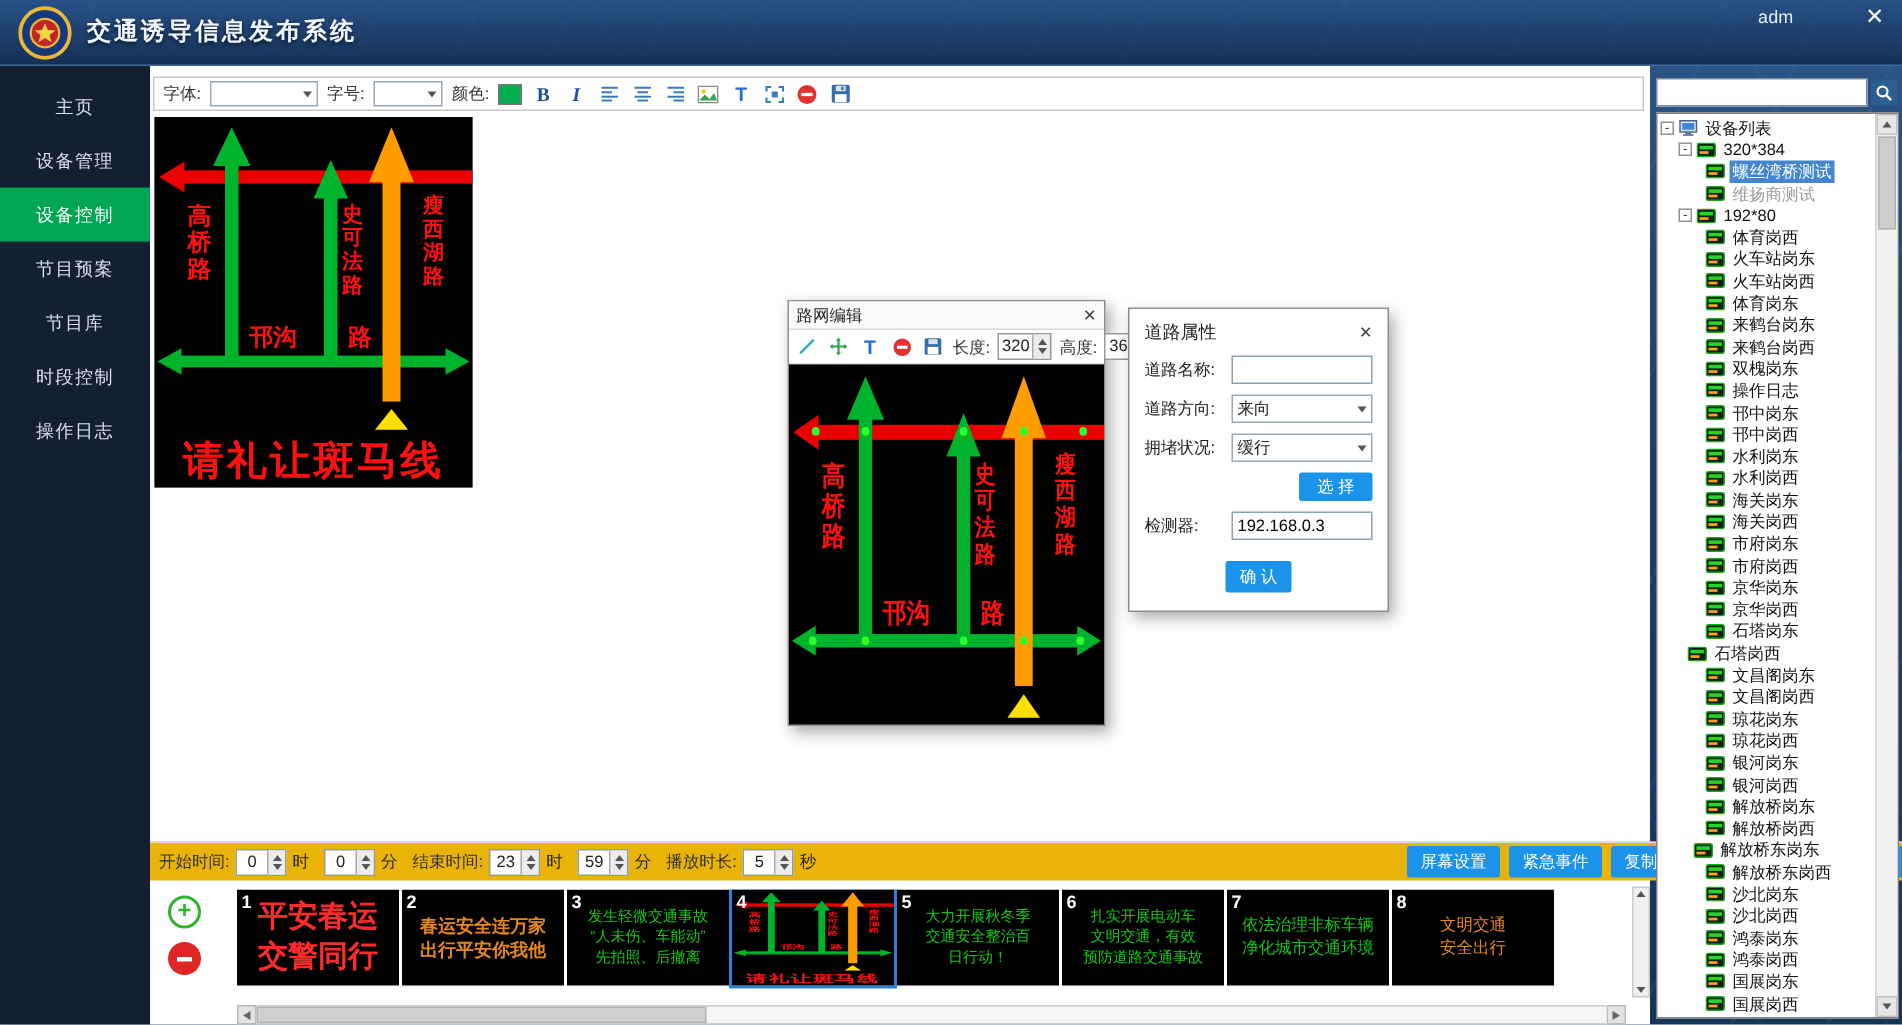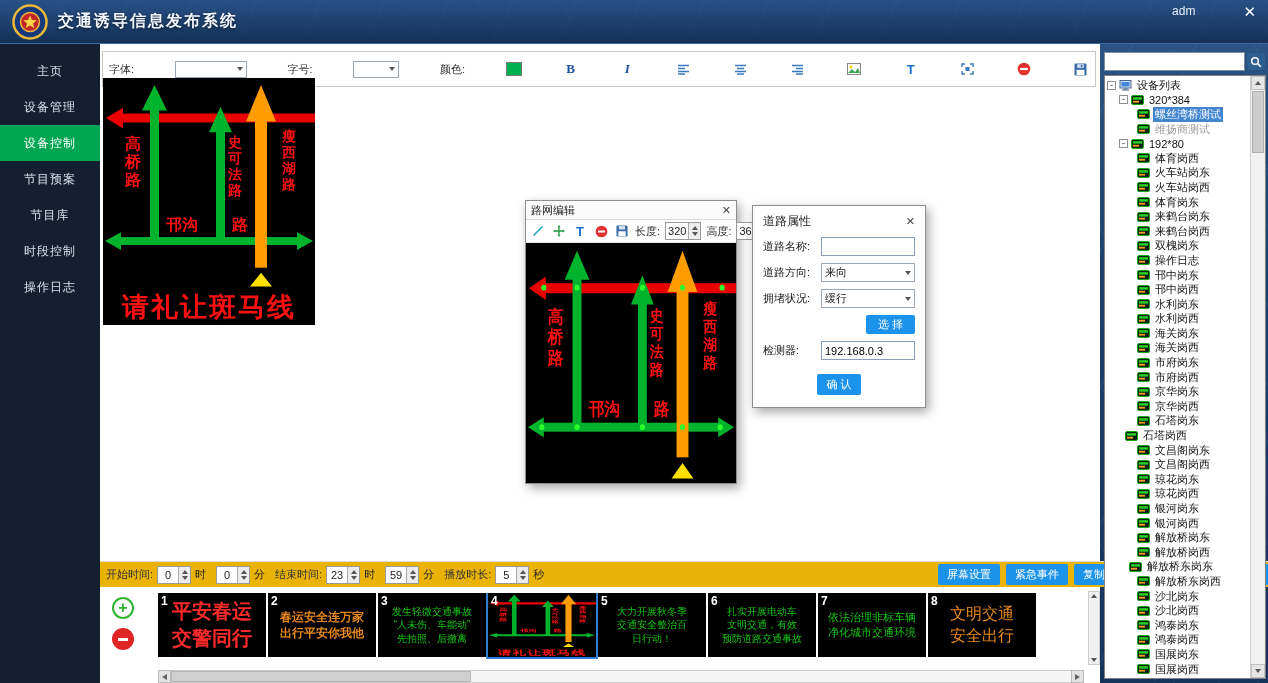--- a/index.html
+++ b/index.html
@@ -16,21 +16,21 @@
   background:linear-gradient(180deg,rgba(36,78,132,0.55),rgba(14,38,74,0.78));border-bottom:1px solid rgba(140,180,230,0.25);}
 .logo{width:36px;height:36px;flex:0 0 auto;}
 .app-title{margin-left:10px;font-size:16px;font-weight:bold;color:#f2f7ff;letter-spacing:2px;text-shadow:0 1px 3px rgba(0,0,0,0.6);}
 .titlebar-right{margin-left:auto;align-self:flex-start;display:flex;align-items:flex-start;gap:48px;padding-top:4px;}
 .user{font-size:12px;color:#e8eef8;}
 .close{font-size:15px;color:#fff;cursor:pointer;line-height:1;}
 .sidebar{position:absolute;left:0;top:44px;width:100px;height:639px;background:#141f31;padding-top:9px;}
 .side-item{height:36px;display:flex;align-items:center;justify-content:center;font-size:12px;color:#d8e0ec;cursor:pointer;letter-spacing:1px;}
 .side-item.active{background:#00a651;color:#fff;}
 .main{position:absolute;left:100px;top:44px;width:1000px;height:639px;background:#fff;}
-.toolbar{position:absolute;left:2px;top:7px;width:994px;height:36px;border:1px solid #c6c6c6;display:flex;align-items:center;gap:6px;padding:0 6px;font-size:11px;background:#fff;justify-content:space-between;}
+.toolbar{position:absolute;left:2px;top:7px;width:994px;height:23px;border:1px solid #c6c6c6;display:flex;align-items:center;gap:6px;padding:0 6px;font-size:11px;background:#fff;}
 .tb-label{color:#333;flex:0 0 auto;}
 .combo{display:inline-flex;align-items:center;justify-content:space-between;border:1px solid #9aa7b8;background:#fff;height:17px;padding:0 3px;cursor:pointer;}
 .combo .arr{width:0;height:0;border-left:3.5px solid transparent;border-right:3.5px solid transparent;border-top:4.5px solid #555;margin-left:4px;}
 .combo-val{font-size:11px;}
 .w72{width:72px;}.w46{width:46px;}
 .swatch{width:16px;height:14px;border:1px solid #777;display:inline-block;cursor:pointer;}
 .tb-btn{display:inline-flex;align-items:center;justify-content:center;min-width:16px;height:16px;cursor:pointer;}
 .bold-btn{color:#1d4fa0;font-weight:bold;font-size:13px;font-family:"Liberation Serif",serif;}
 .italic-btn{color:#1d4fa0;font-style:italic;font-weight:bold;font-size:13px;font-family:"Liberation Serif",serif;}
 .text-btn{color:#1d6fd0;font-weight:bold;font-size:13px;}
@@ -334,21 +334,21 @@
           </div>
           <div class="thumb">
             <span class="thumb-num">7</span>
             <div class="thumb-body thumb-text" style="color: rgb(23, 197, 23); font-size: 11px;">
               <div>依法治理非标车辆</div>
               <div>净化城市交通环境</div>
             </div>
           </div>
           <div class="thumb">
             <span class="thumb-num">8</span>
-            <div class="thumb-body thumb-text" style="color: rgb(232, 136, 28); font-size: 16px;">
+            <div class="thumb-body thumb-text" style="color: rgb(232, 136, 28); font-size: 11px;">
               <div>文明交通</div>
               <div>安全出行</div>
             </div>
           </div>
         </div>
       <div class="pl-vscroll">
         <i class="tri-up"></i>
         <i class="tri-down"></i>
       </div>
     </div>

